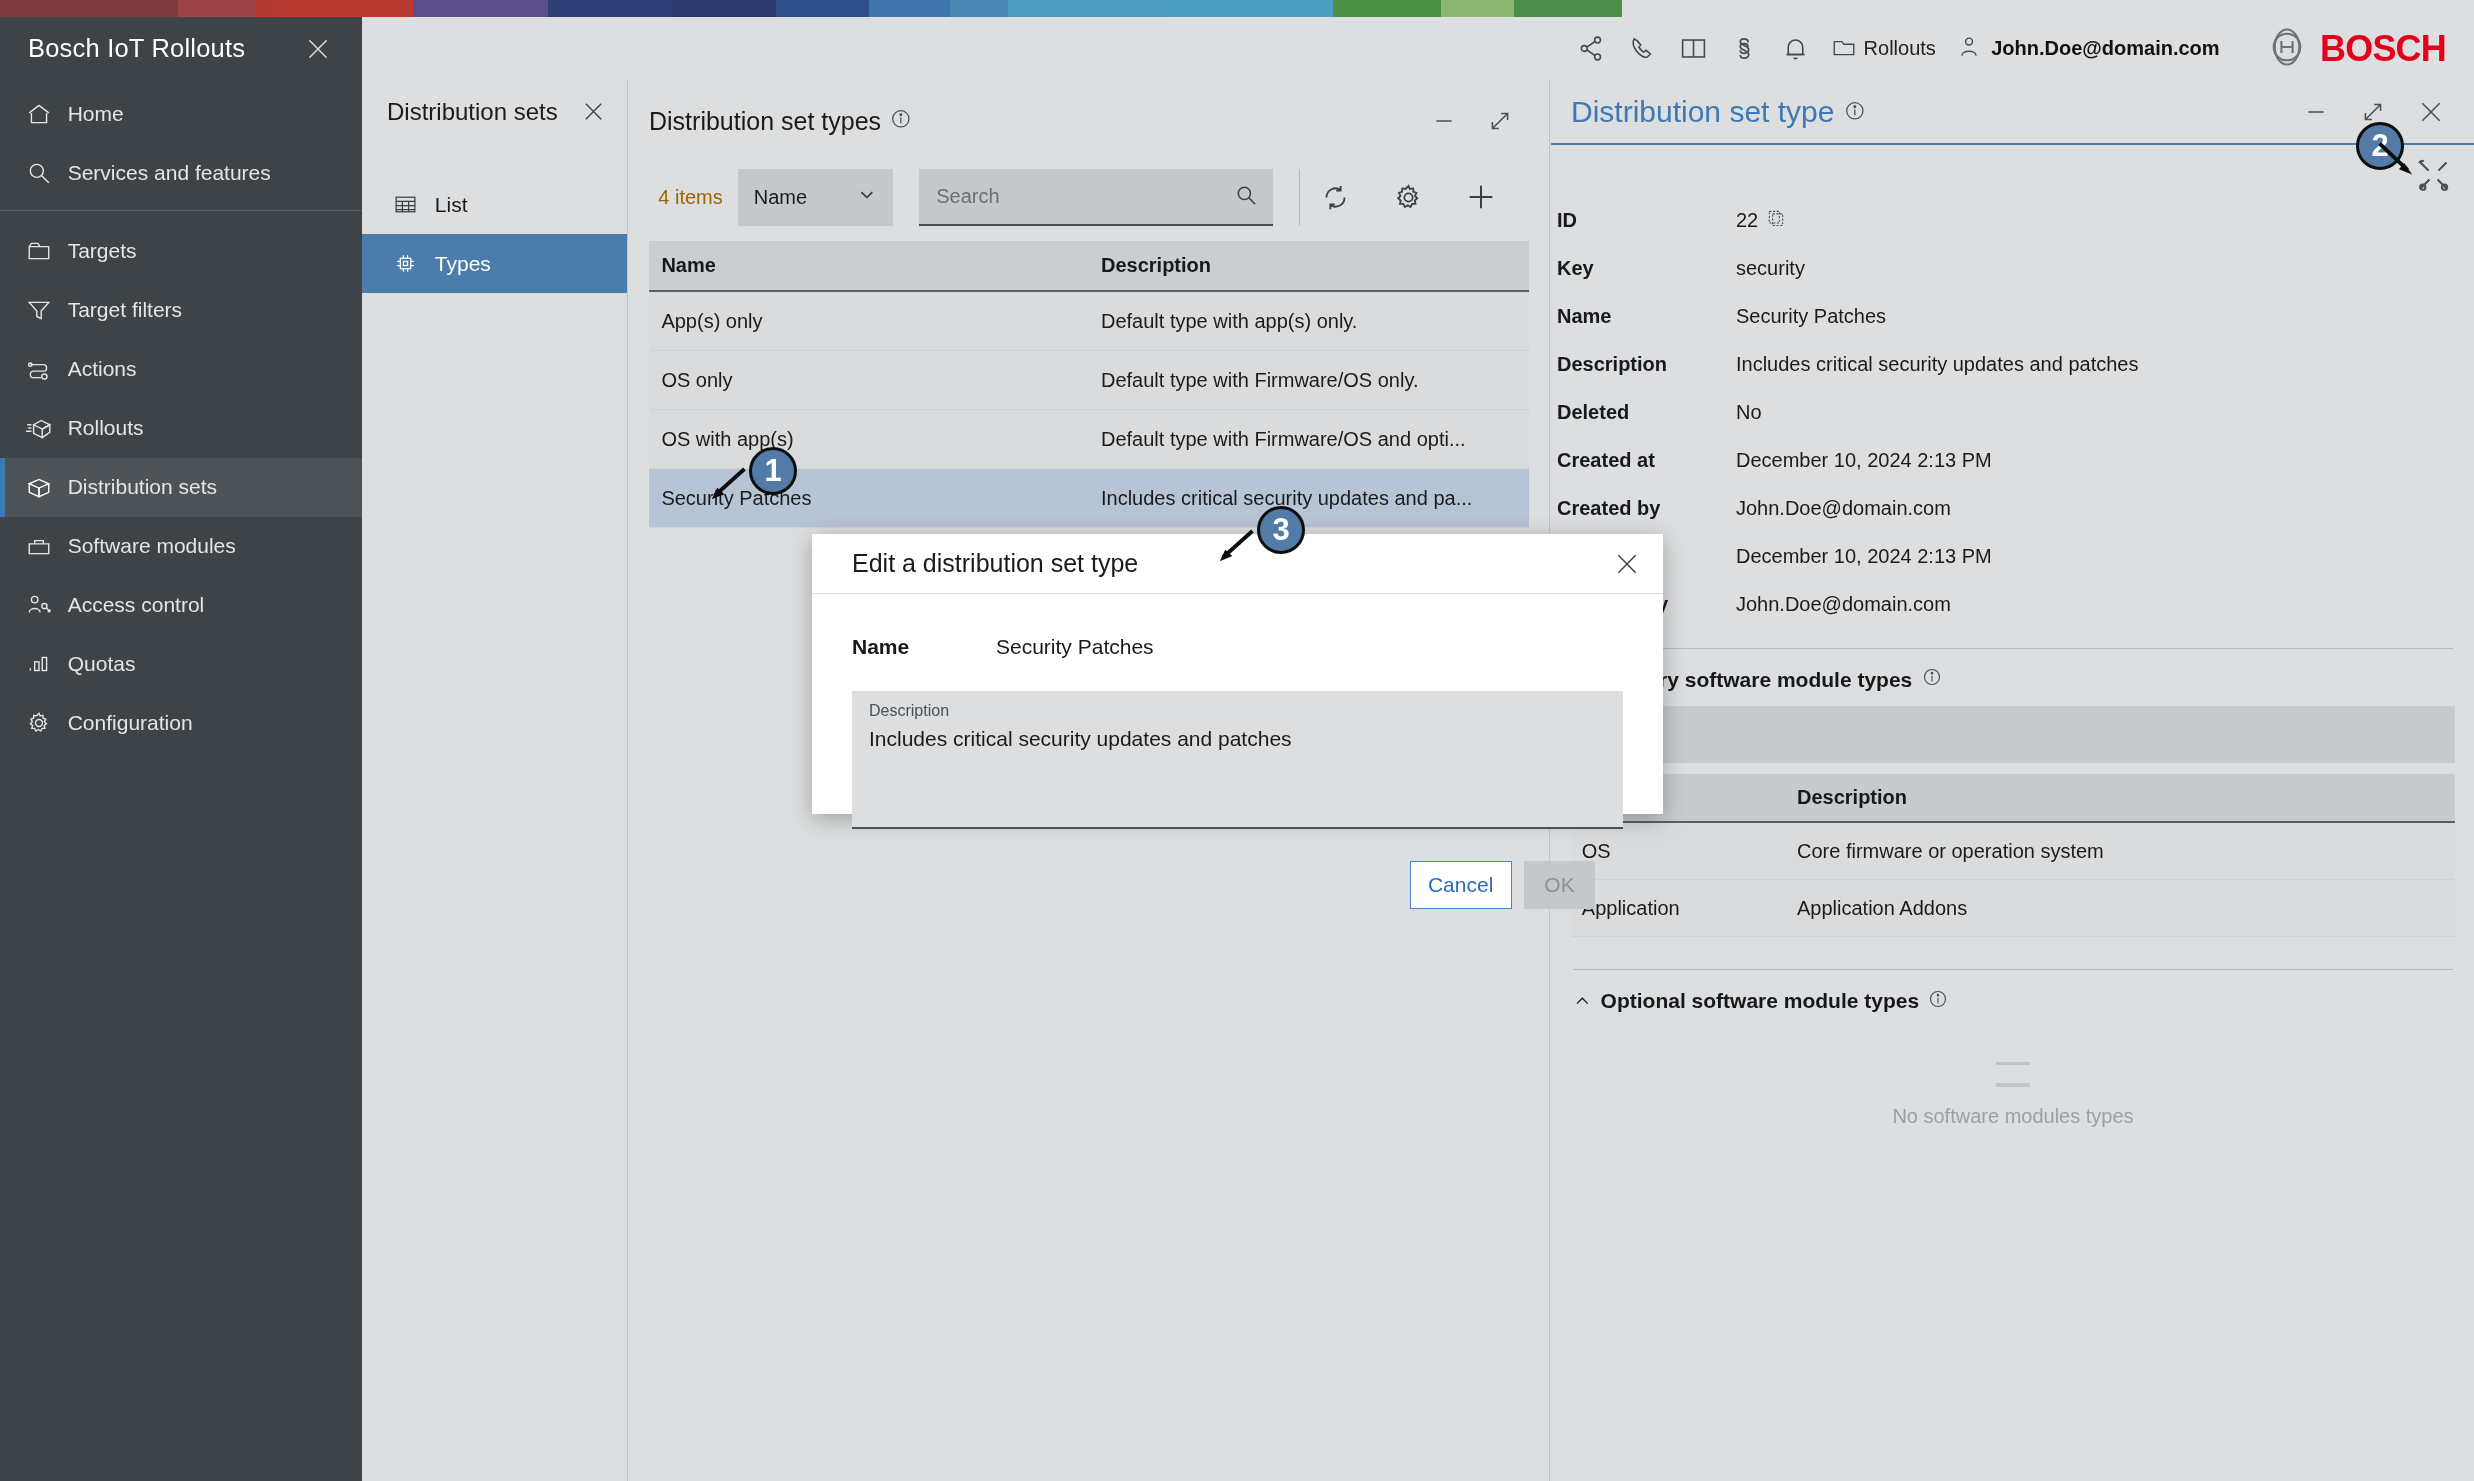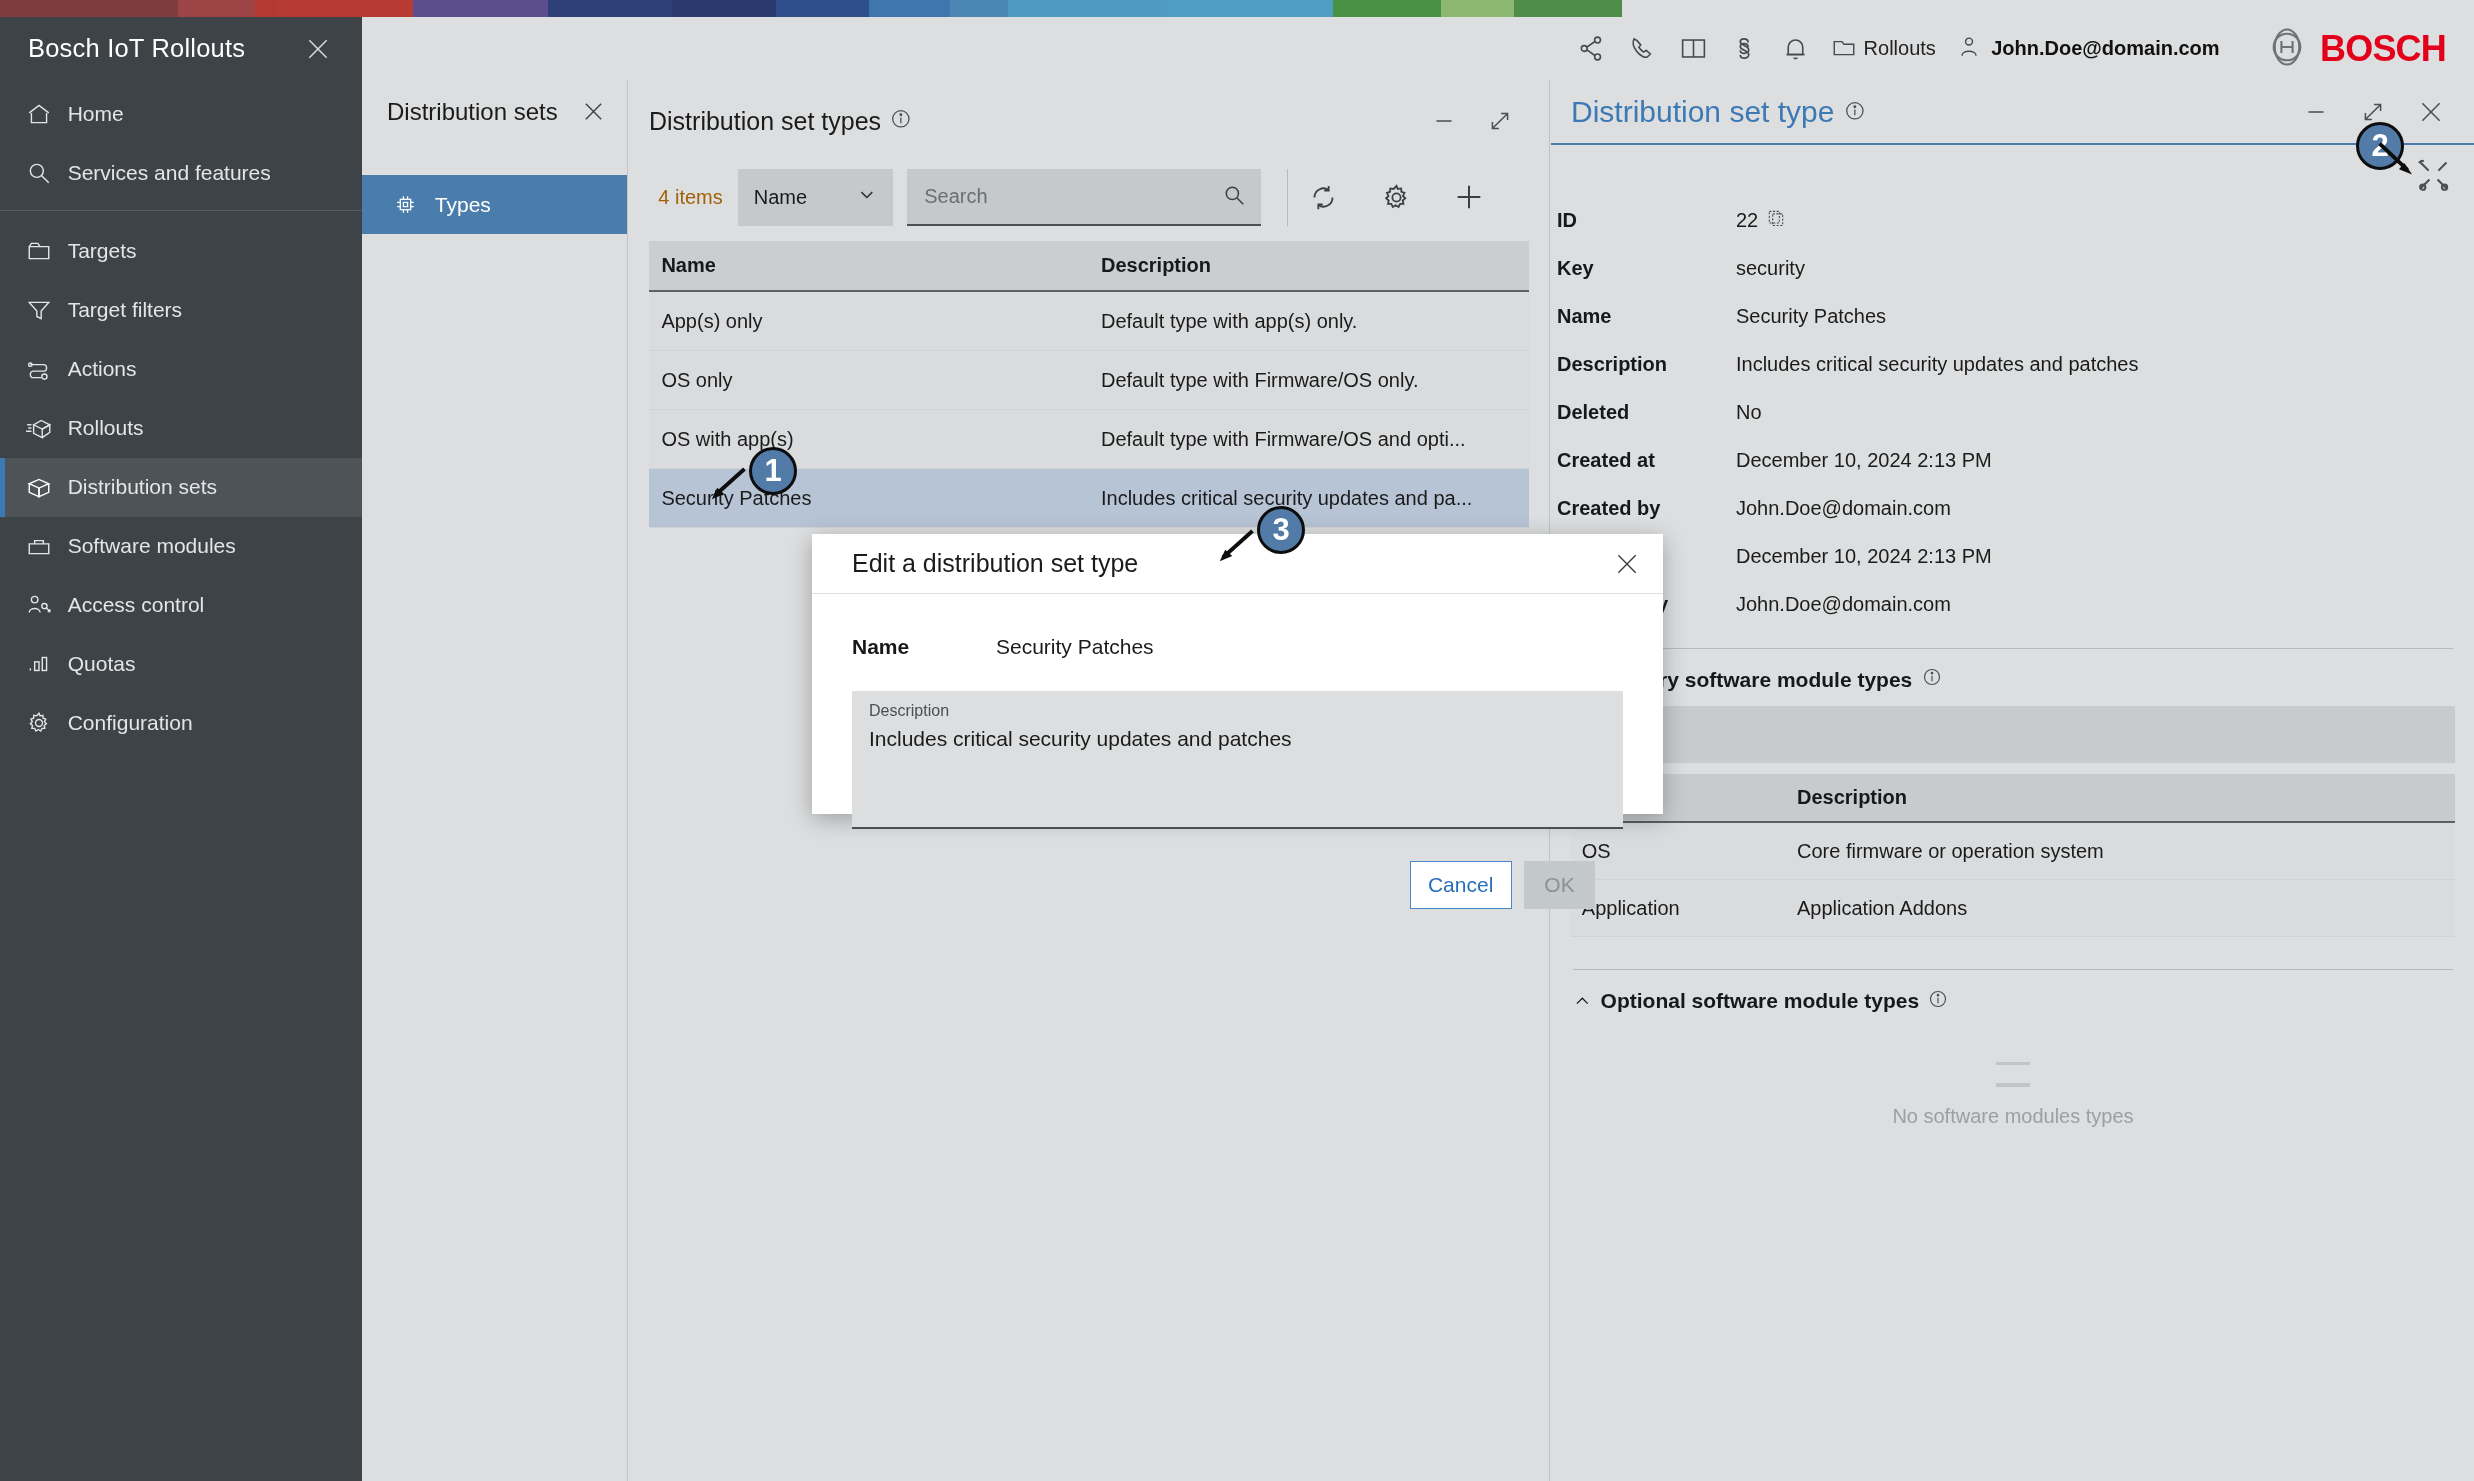--- a/index.html
+++ b/index.html
@@ -90,21 +90,21 @@
     height: 70px; margin: 0 20px; display: flex; align-items: center; gap: 0;
   }
   #item-count { font-size: 20px; color: #a16207; padding: 0 15.5px 0 9.3px; white-space: nowrap; }
   #sortselect {
     width: 155px; height: 57px; background: #c5c9cb; display: flex; align-items: center;
     justify-content: space-between; padding: 0 15.5px; font-size: 20px; color: #1b1b1b; cursor: pointer;
   }
   #searchbox {
     width: 354px; height: 57px; background: #c5c9cb; border-bottom: 2.3px solid #4a4f53;
     display: flex; align-items: center; justify-content: space-between; padding: 0 14px 0 17px;
-    margin-left: 14px; cursor: text;
+    margin-left: 26px; cursor: text;
   }
   #search-placeholder { font-size: 20px; color: #6a6f73; }
   #tool-sep { width: 0.8px; height: 57px; background: #b6babd; margin: 0 17px 0 26px; }
 
   
   #list-table { margin: 9.3px 0 0 0; padding: 0 20px; }
   .lt-head {
     display: flex; height: 51px; align-items: center; background: #cbced0;
     border-bottom: 2.3px solid #5b6064; font-size: 20px; font-weight: 700; color: #17181a;
   }
@@ -422,20 +422,29 @@
 <div id="subnav">
   <div id="subnav-head">
     <div id="subnav-title">Distribution sets</div>
     <div id="subnav-close">
       <svg width="23" height="23" viewBox="0 0 24 24" fill="none" stroke="#3b3f43" stroke-width="1.4">
           <path d="M4 4 L20 20 M20 4 L4 20"></path>
         </svg>
     </div>
   </div>
   <div id="subnav-list">
+    <div class="sub-item">
+      <span class="sico">
+        <svg width="25" height="25" viewBox="0 0 24 24" fill="none" stroke="#3b3f43" stroke-width="1.2">
+            <rect x="3" y="5" width="18" height="14"></rect>
+            <path d="M3 9 H21 M3 13 H21 M3 17 H21 M9 9 V19 M15 9 V19"></path>
+          </svg>
+      </span>
+      <span class="slabel">List</span>
+    </div>
     <div class="sub-item active">
       <span class="sico">
         <svg width="25" height="25" viewBox="0 0 24 24" fill="none" stroke="#ffffff" stroke-width="1.2">
             <rect x="7" y="7" width="10" height="10"></rect>
             <rect x="10" y="10" width="4" height="4"></rect>
             <path d="M10 7 V4 M14 7 V4 M10 20 V17 M14 20 V17 M7 10 H4 M7 14 H4 M20 10 H17 M20 14 H17"></path>
           </svg>
       </span>
       <span class="slabel">Types</span>
     </div>

